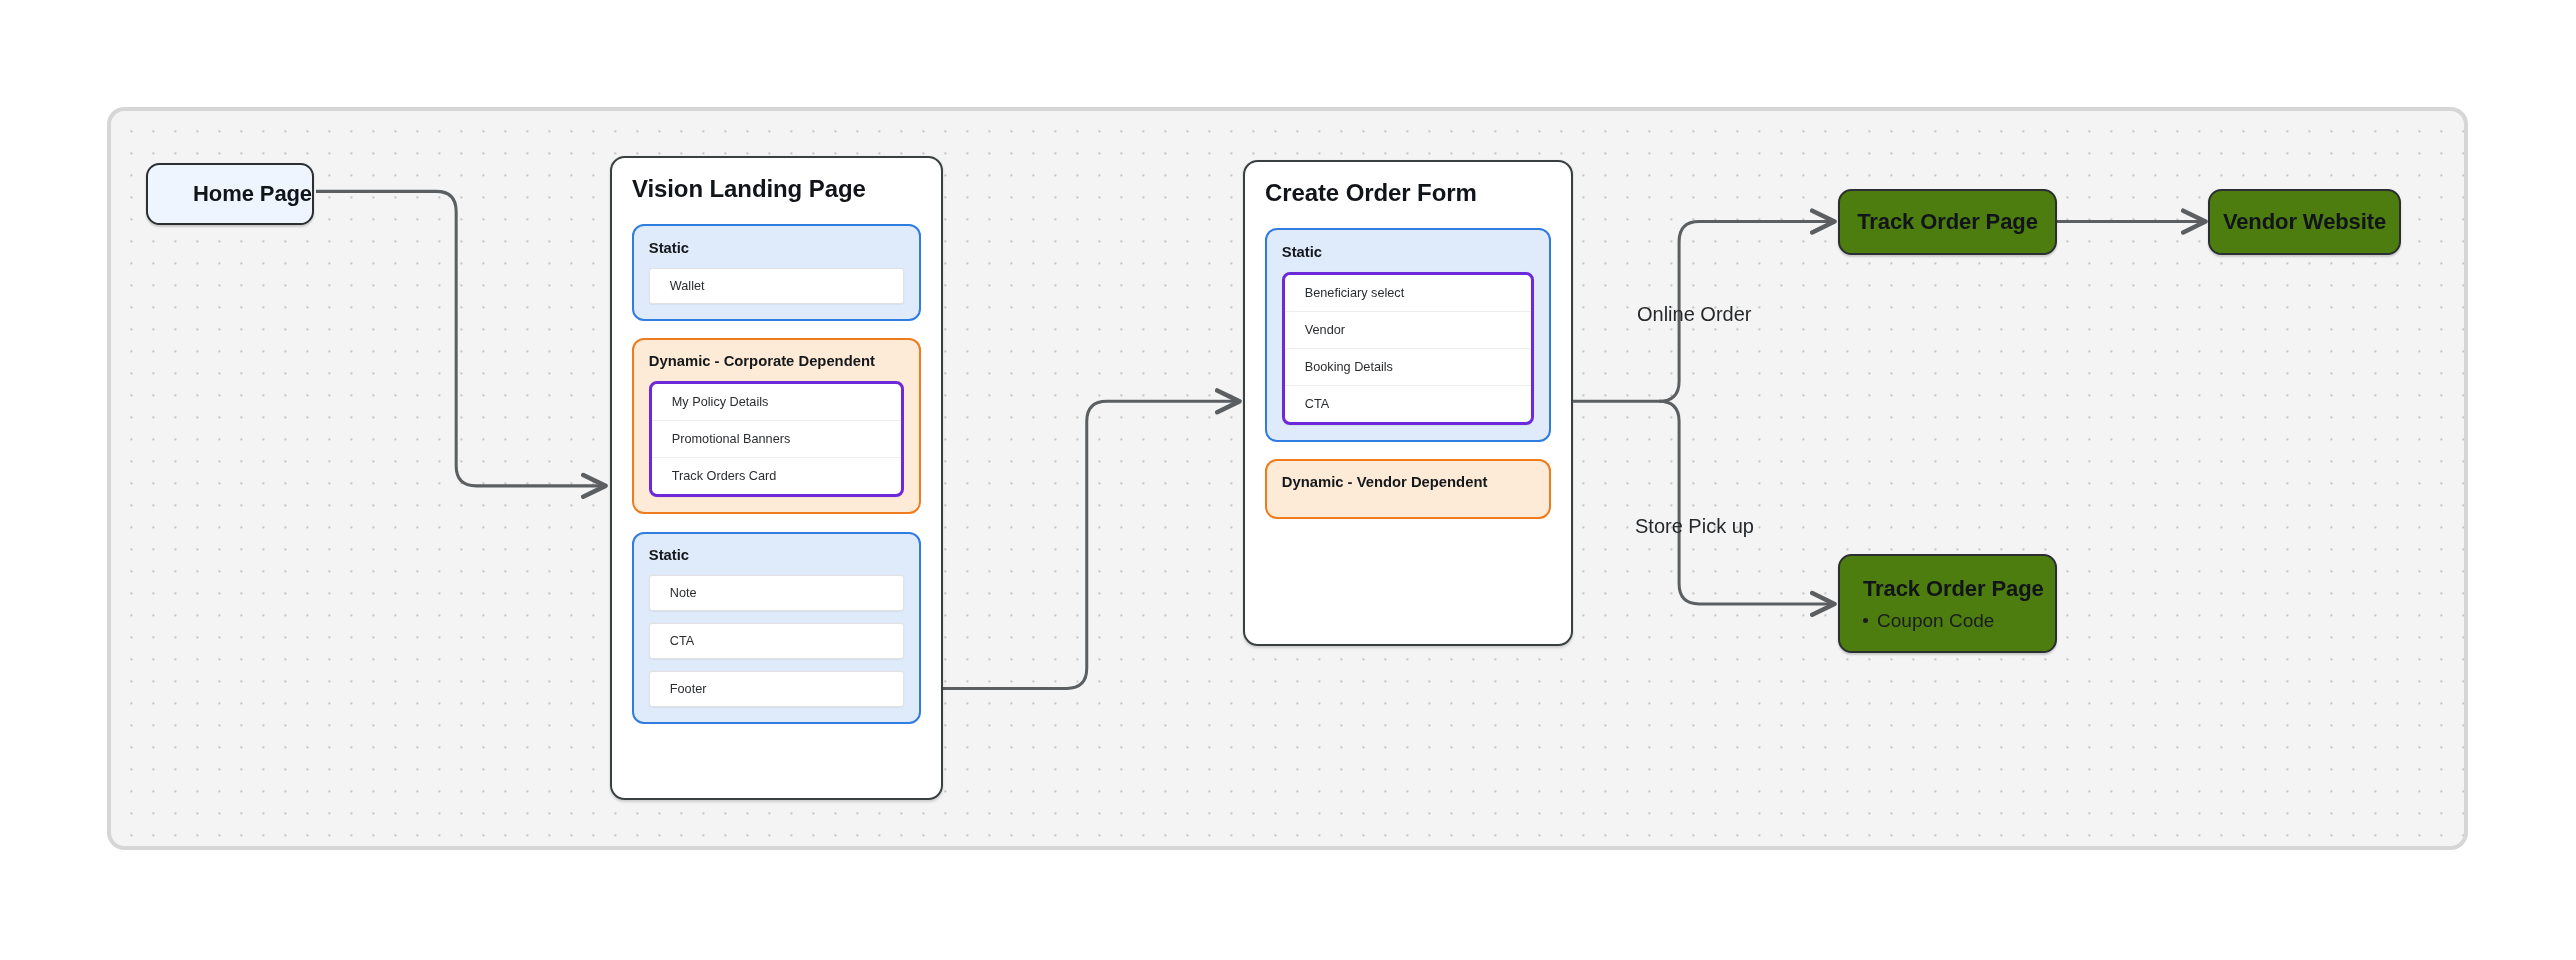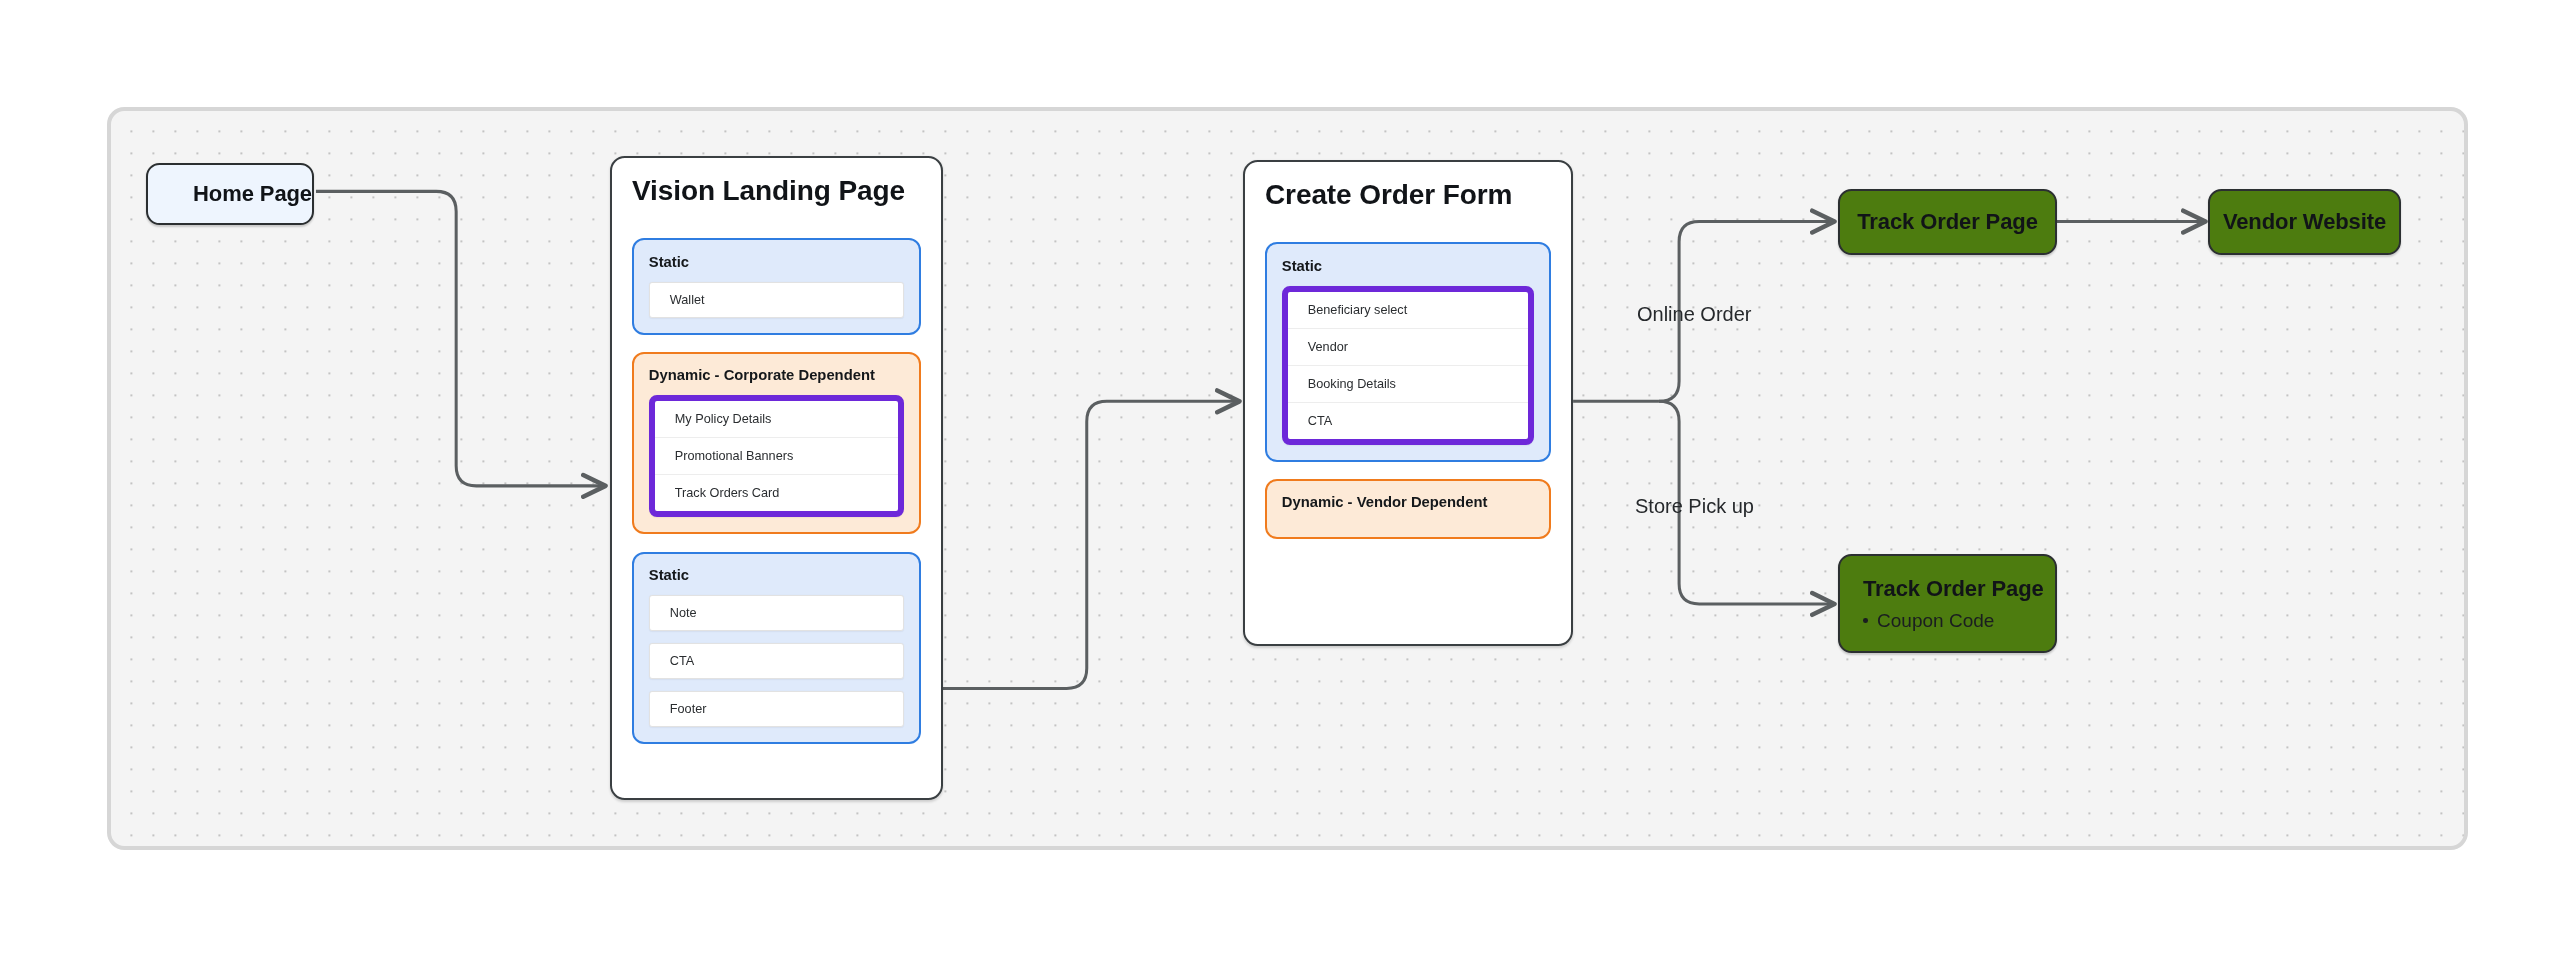--- a/index.html
+++ b/index.html
@@ -96,25 +96,25 @@
 
   
   .page-card {
     background: #ffffff;
     border: 2px solid #3a3f42;
     border-radius: 14.8px;
     box-shadow: 0 1.3px 2.7px rgba(0,0,0,0.16);
     padding: 17.4px 20px 20px 20px;
   }
   .page-card-title {
-    font-size: 28px;
+    font-size: 24px;
     font-weight: bold;
     color: #111418;
     letter-spacing: -0.1px;
-    margin-bottom: 31px;
+    margin-bottom: 21px;
     white-space: nowrap;
   }
 
   
   .group {
     border-radius: 12px;
     padding: 13.4px 14.8px 14.8px 14.8px;
     margin-bottom: 17.4px;
     box-sizing: border-box;
   }
@@ -131,21 +131,21 @@
     font-size: 14.8px;
     font-weight: bold;
     color: #15181b;
     margin-bottom: 12px;
     white-space: nowrap;
   }
 
   
   .list-card {
     background: #ffffff;
-    border: 6px solid #6d28d9;
+    border: 3px solid #6d28d9;
     border-radius: 8px;
     overflow: hidden;
     box-shadow: 0 0.7px 1.3px rgba(0,0,0,0.05);
   }
   .list-card .row {
     height: 36px;
     display: flex;
     align-items: center;
     padding-left: 20px;
     font-size: 12.7px;
@@ -264,14 +264,14 @@
 <div class="node pill pill-green pill-stack" style="left:1838px; top:554px; width:219px; height:99px;">
   <span class="pill-title">Track Order Page</span>
   <div class="bullet-row">
     <span class="bullet-dot"></span>
     <span>Coupon Code</span>
   </div>
 </div>
 
 <div class="edge-label" style="left:1637px; top:303px;">Online Order</div>
 
-<div class="edge-label" style="left:1635px; top:495px;">Store Pick up</div>
+<div class="edge-label" style="left:1635px; top:515px;">Store Pick up</div>
 
 
 </body></html>

